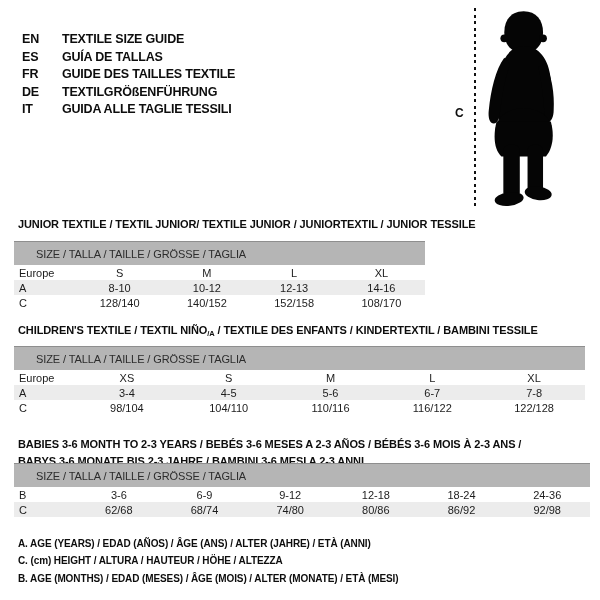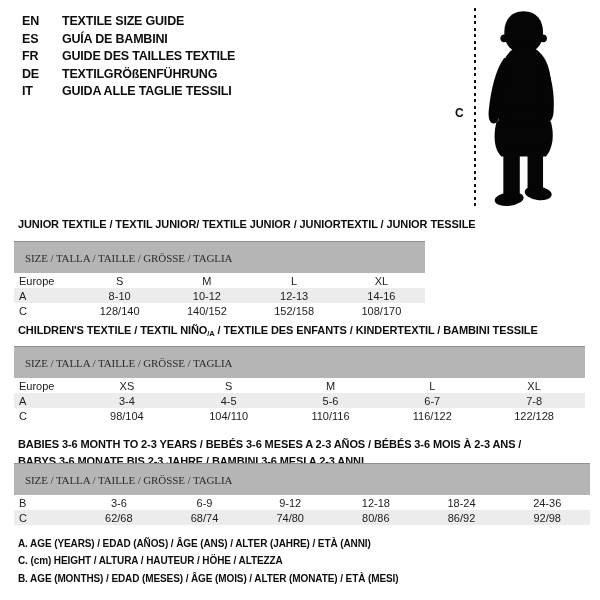--- a/index.html
+++ b/index.html
@@ -1,21 +1,21 @@
 <!DOCTYPE html>
 <html style="--band: #b5b5b5; --band_border: #8e8e8e; --stripe: #ececec; --text: #1c1c1c;"><head>
 <meta charset="utf-8">
 <style>
   html,body{margin:0;padding:0;background:#fff;}
   .canvas{
     position:relative;width:600px;height:600px;background:#fff;overflow:hidden;
     font-family:"Liberation Sans","DejaVu Sans",sans-serif;color:#1c1c1c;
   }
   
-  .lang-list{position:absolute;left:22px;top:13px;display:grid;grid-template-columns:40px auto;}
+  .lang-list{position:absolute;left:22px;top:31px;display:grid;grid-template-columns:40px auto;}
   .lang-code,.lang-label{
     font-weight:bold;font-size:12.5px;line-height:17.6px;letter-spacing:-0.2px;color:#0d0d0d;
   }
   
   .figure{position:absolute;left:453px;top:5px;width:145px;height:208px;}
   .dash-line{
     position:absolute;left:21px;top:3px;width:2px;height:201px;
     background:repeating-linear-gradient(to bottom,#111 0 3px,transparent 3px 6.5px);
   }
   .height-label{position:absolute;left:2px;top:101px;font-weight:bold;font-size:12px;color:#0d0d0d;}
@@ -24,23 +24,23 @@
   .tbl-title{
     position:absolute;left:18px;font-weight:bold;font-size:11px;letter-spacing:-0.1px;
     color:#0d0d0d;white-space:nowrap;line-height:17px;
   }
   .tbl-title .subscr{font-size:7.5px;position:relative;top:2px;}
   .size-table{position:absolute;left:14px;}
   .t1{top:241px;width:411px;}
   .t2{top:346px;width:571px;}
   .t3{top:463px;width:576px;}
   .band{
-    display:flex;align-items:center;height:32px;padding-left:11px;box-sizing:border-box;
+    display:flex;align-items:center;height:24px;padding-left:22px;box-sizing:border-box;
     background:var(--band,#b5b5b5);border-top:1px solid var(--band_border,#8e8e8e);
-    font-size:11px;color:#2c2c2c;letter-spacing:-0.1px;font-family:Liberation Serif, serif;
+    font-size:11px;color:#2c2c2c;letter-spacing:-0.1px;
   }
   .row{display:flex;height:15px;align-items:center;}
   .row.alt{background:var(--stripe,#ececec);}
   .cell{flex:1;text-align:center;font-size:11px;color:var(--text,#1c1c1c);white-space:nowrap;}
   .cell.label{flex:0 0 62px;text-align:left;padding-left:5px;box-sizing:border-box;}
   #t1-title{top:216px;}
   #t2-title{top:322px;}
   #t3-title{top:436px;}
   
   .footnotes{position:absolute;left:18px;top:535px;}
@@ -48,21 +48,21 @@
 </style>
 </head>
 <body>
 
 <div class="canvas">
 
   <div class="lang-list">
     <span class="lang-code">EN</span>
     <span class="lang-label">TEXTILE SIZE GUIDE</span>
     <span class="lang-code">ES</span>
-    <span class="lang-label">GUÍA DE BAMBINI</span>
+    <span class="lang-label">GUÍA DE TALLAS</span>
     <span class="lang-code">FR</span>
     <span class="lang-label">GUIDE DES TAILLES TEXTILE</span>
     <span class="lang-code">DE</span>
     <span class="lang-label">TEXTILGRÖßENFÜHRUNG</span>
     <span class="lang-code">IT</span>
     <span class="lang-label">GUIDA ALLE TAGLIE TESSILI</span>
   </div>
 
   <div class="figure">
     <span class="height-label">C</span>

